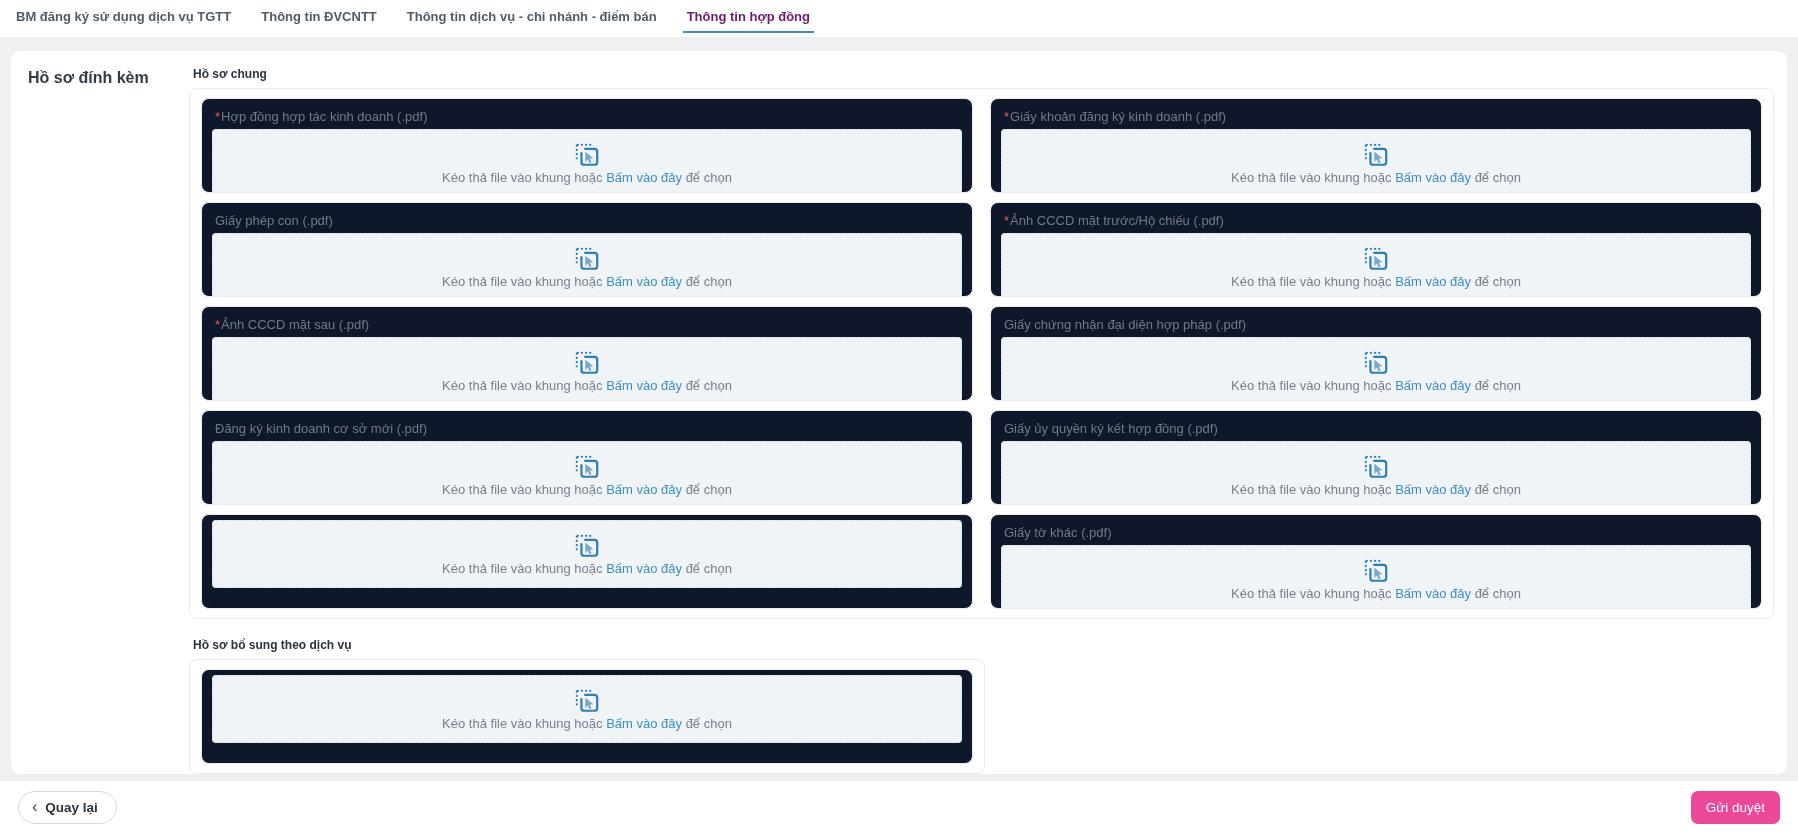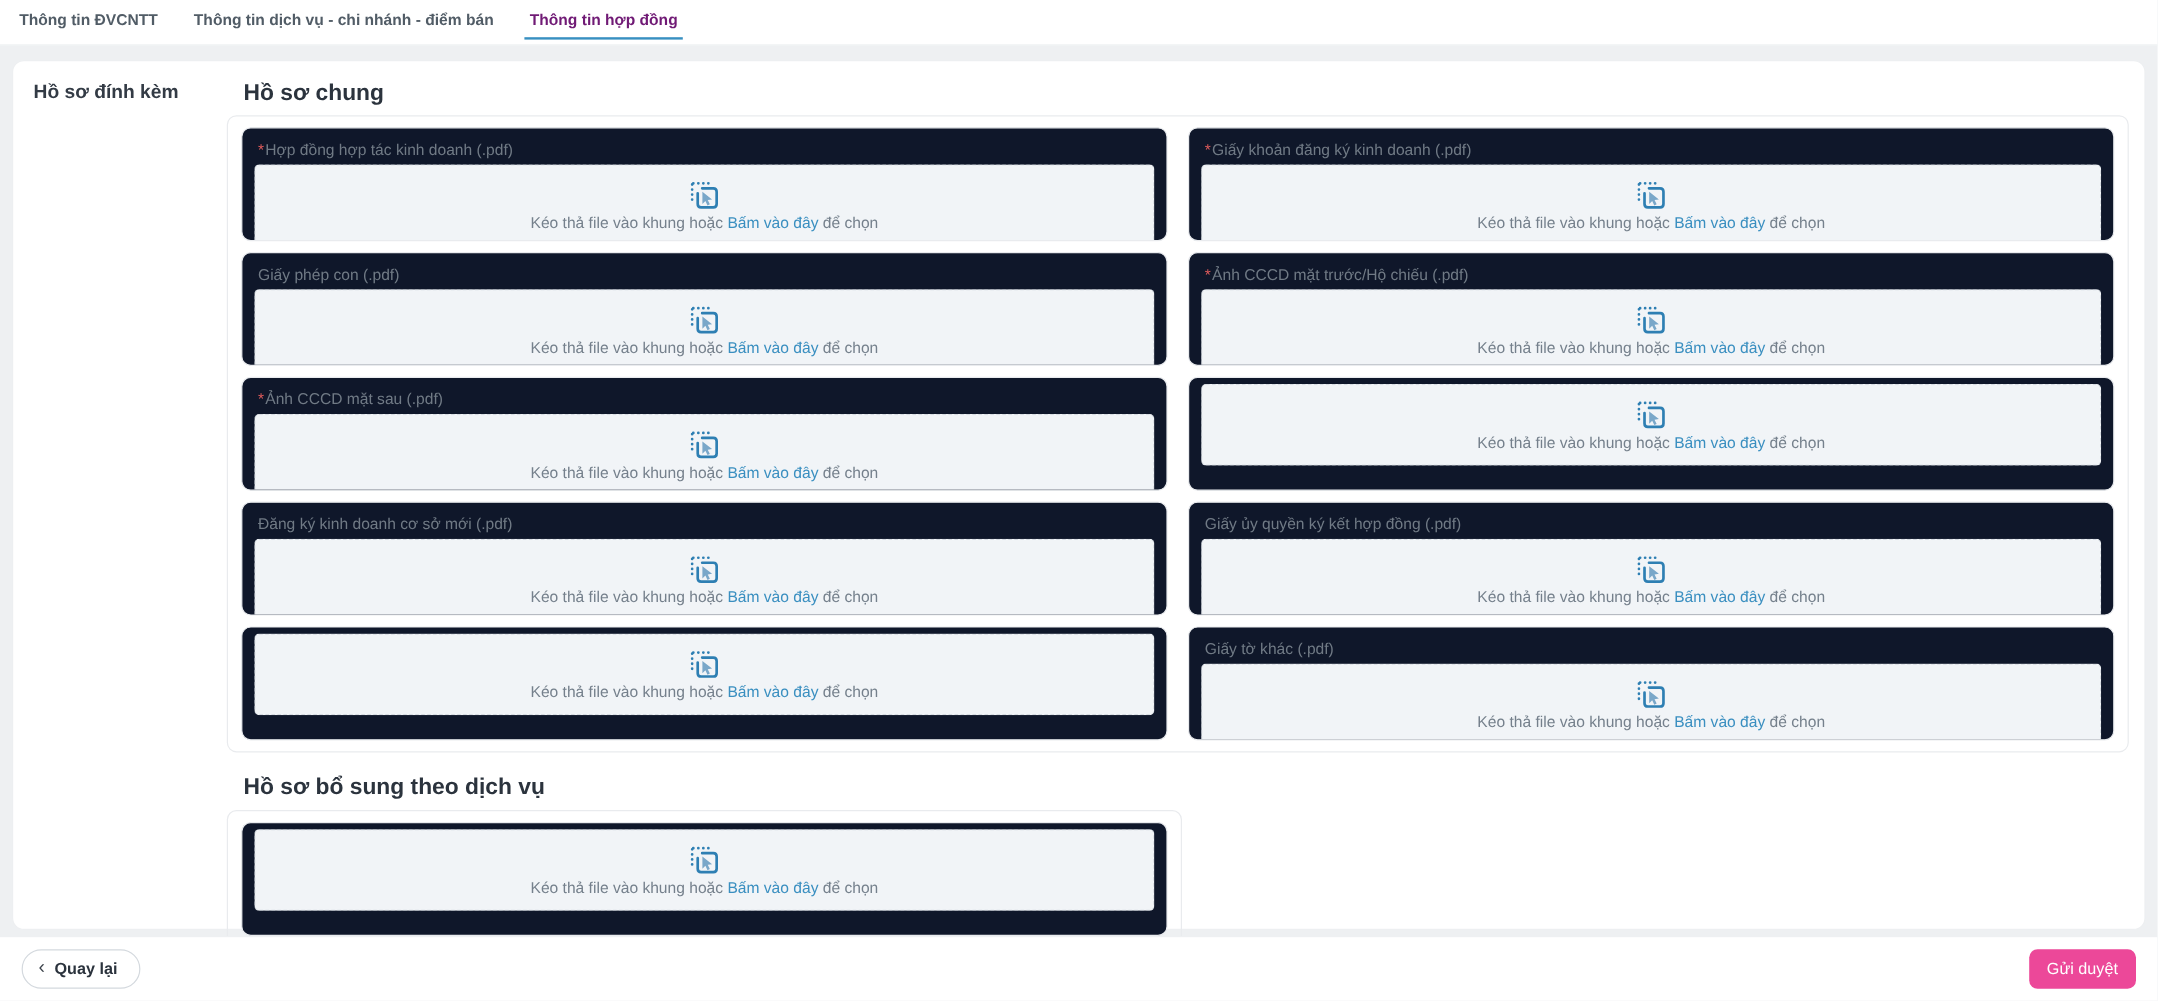--- a/index.html
+++ b/index.html
@@ -30,22 +30,22 @@
   .card {
     position:absolute; left:10px; top:50px; width:1778px; height:725px;
     background:#fff; border:1px solid #edeff1; border-radius:10px;
   }
   .side-title {
     position:absolute; left:17px; top:18px;
     font-size:16px; font-weight:700; color:#333b45;
   }
   .form { position:absolute; left:178px; right:13px; top:16px; }
   .section-title {
-    font-size:19px; font-weight:700; color:#2b333d;
-    margin:0 0 7px 14px;
+    font-size:12px; font-weight:700; color:#2b333d;
+    margin:0 0 7px 4px;
   }
   .section + .section .section-title { margin-top:19px; }
   .group {
     border:1px solid #e9ebee; border-radius:8px;
     padding:9px 11px;
     display:grid; grid-template-columns:1fr 1fr; column-gap:17px; row-gap:9px;
   }
   .group.narrow { width:796px; grid-template-columns:1fr; }
   
   .field {
@@ -86,20 +86,23 @@
     background:#ec4899; border:none; border-radius:7px;
     font-family:inherit; font-size:13.5px; font-weight:400; color:#fff;
     cursor:pointer;
   }
 </style>
 </head>
 <body>
 
 <div class="tabbar">
     <div class="tab">
+    <span class="tab-label">BM đăng ký sử dụng dịch vụ TGTT</span>
+  </div>
+    <div class="tab">
     <span class="tab-label">Thông tin ĐVCNTT</span>
   </div>
     <div class="tab">
     <span class="tab-label">Thông tin dịch vụ - chi nhánh - điểm bán</span>
   </div>
     <div class="tab active">
     <span class="tab-label">Thông tin hợp đồng</span>
   </div>
   </div>
 
@@ -173,20 +176,21 @@
           <path d="M4 3 H 20" fill="none" stroke="#2e7fb3" stroke-width="2.4" stroke-linecap="round" stroke-dasharray="0.1 4.4"></path>
           <path d="M3 4 V 20" fill="none" stroke="#2e7fb3" stroke-width="2.4" stroke-linecap="round" stroke-dasharray="0.1 4.4"></path>
           <path d="M12 7.5 H 22 Q 25 7.5 25 10.5 V 21.5 Q 25 24.5 22 24.5 H 11 Q 8 24.5 8 21.5 V 12" fill="none" stroke="#2e7fb3" stroke-width="2.4" stroke-linecap="round"></path>
           <path d="M12.2 10.6 L12.2 21.6 L14.9 18.9 L16.8 22.9 L18.9 21.8 L17 18 L20.9 17.4 Z" fill="#79a7c9"></path>
         </svg>
       </span>
       <div class="dz-text"><span class="dz-prefix">Kéo thả file vào khung hoặc&nbsp;</span><a class="dz-link">Bấm vào đây</a><span class="dz-suffix">&nbsp;để chọn</span></div>
     </div>
   </div>
           <div class="field optional">
+    <div class="field-label"><span class="lbl">Giấy chứng nhận đại diện hợp pháp (.pdf)</span></div>
     <div class="dropzone">
       <span class="dz-icon">
         <svg width="26" height="26" viewBox="0 0 28 28">
           <path d="M4 3 H 20" fill="none" stroke="#2e7fb3" stroke-width="2.4" stroke-linecap="round" stroke-dasharray="0.1 4.4"></path>
           <path d="M3 4 V 20" fill="none" stroke="#2e7fb3" stroke-width="2.4" stroke-linecap="round" stroke-dasharray="0.1 4.4"></path>
           <path d="M12 7.5 H 22 Q 25 7.5 25 10.5 V 21.5 Q 25 24.5 22 24.5 H 11 Q 8 24.5 8 21.5 V 12" fill="none" stroke="#2e7fb3" stroke-width="2.4" stroke-linecap="round"></path>
           <path d="M12.2 10.6 L12.2 21.6 L14.9 18.9 L16.8 22.9 L18.9 21.8 L17 18 L20.9 17.4 Z" fill="#79a7c9"></path>
         </svg>
       </span>
       <div class="dz-text"><span class="dz-prefix">Kéo thả file vào khung hoặc&nbsp;</span><a class="dz-link">Bấm vào đây</a><span class="dz-suffix">&nbsp;để chọn</span></div>

